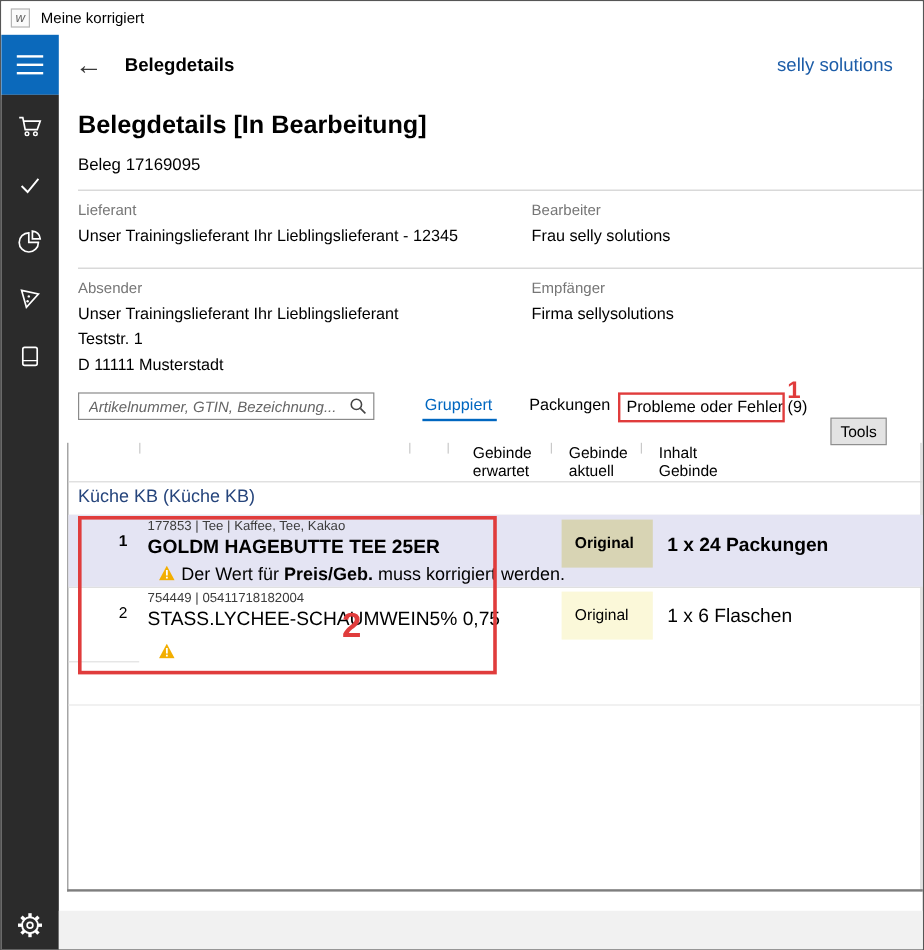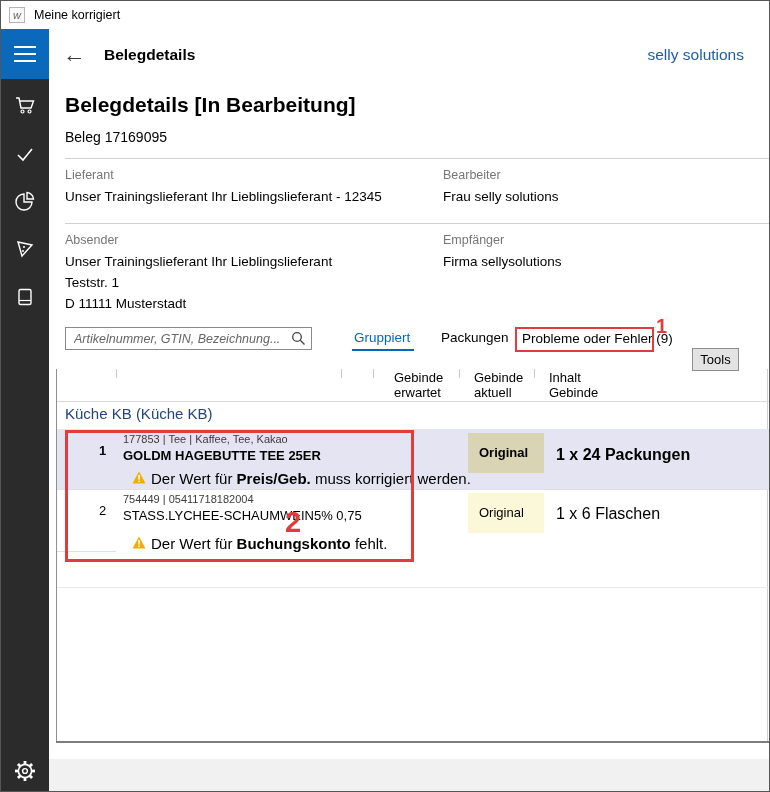--- a/index.html
+++ b/index.html
@@ -48,21 +48,21 @@
   .tbl-left{left:55px;top:368px;width:1px;height:374px;background:#8f8f8f;}
   .tbl-right{left:766px;top:368px;width:1px;height:374px;background:#cfcfcf;}
   .tbl-bottom{left:55px;top:740px;width:715px;height:2px;background:#7e7e7e;}
   .tick{top:368px;width:1px;height:9px;background:#c9c9c9;}
   .th{top:369px;font-size:13px;line-height:15px;white-space:pre-line;}
   .hline{left:56px;width:714px;height:1px;}
   .group-label{left:64px;top:404px;font-size:15px;color:#26457c;}
   .row1-bg{left:56px;top:428px;width:714px;height:60px;background:#e4e4f3;}
   .rownum{font-size:13px;}
   .meta{font-size:11px;color:#3c3c3c;}
-  .itemname{font-size:13px;}
+  .itemname{font-size:16px;}
   .warn-text{font-size:15px;}
   .badge{width:76px;height:40px;font-size:13px;line-height:40px;padding-left:11px;}
   .content-cell{font-size:16px;}
   .warn-tri{width:14px;height:13px;}
   
   .ann-box{border-style:solid;border-color:#e03c3c;}
   .ann-num{color:#e03c3c;font-weight:bold;}
   
   .footer{left:48px;top:758px;width:722px;height:34px;background:#f1f1f1;}
   .bold{font-weight:bold;}
@@ -217,21 +217,20 @@
   <div class="abs hline" style="top:488px;background:#e0e0e0"></div>
 
   <div class="abs rownum" style="left:98px;top:502px">2</div>
   <div class="abs meta" style="left:122px;top:492px">754449 | 05411718182004</div>
   <div class="abs itemname" style="left:122px;top:507px">STASS.LYCHEE-SCHAUMWEIN5% 0,75</div>
   <svg class="abs warn-tri" style="left:131px;top:535px" viewBox="0 0 14 13">
     <path d="M7 0.5 L13.5 12.5 H0.5 Z" fill="#f2ae00"></path>
     <rect x="6.3" y="4" width="1.5" height="4.6" fill="#fff"></rect>
       <rect x="6.3" y="9.6" width="1.5" height="1.5" fill="#fff"></rect>
   </svg>
-  <div class="abs warn-text" style="left:150px;top:534px"><span>Der Wert für </span><span class="bold">Buchungskonto</span><span> fehlt.</span></div>
   <div class="abs badge" style="left:467px;top:492px;background:#fbf8d9">Original</div>
   <div class="abs content-cell" style="left:555px;top:504px">1 x 6 Flaschen</div>
   <div class="abs" style="left:56px;top:550px;width:59px;height:1px;background:#e0e0e0"></div>
   <div class="abs hline" style="top:586px;background:#e8e8e8"></div>
 
   <div class="abs ann-box" style="left:514px;top:326px;width:139px;height:25px;border-width:2px"></div>
   <div class="abs ann-num" style="left:655px;top:314px;font-size:20px">1</div>
   <div class="abs ann-box" style="left:64px;top:429px;width:349px;height:132px;border-width:3px"></div>
   <div class="abs ann-num" style="left:284px;top:505px;font-size:29px">2</div>
 

